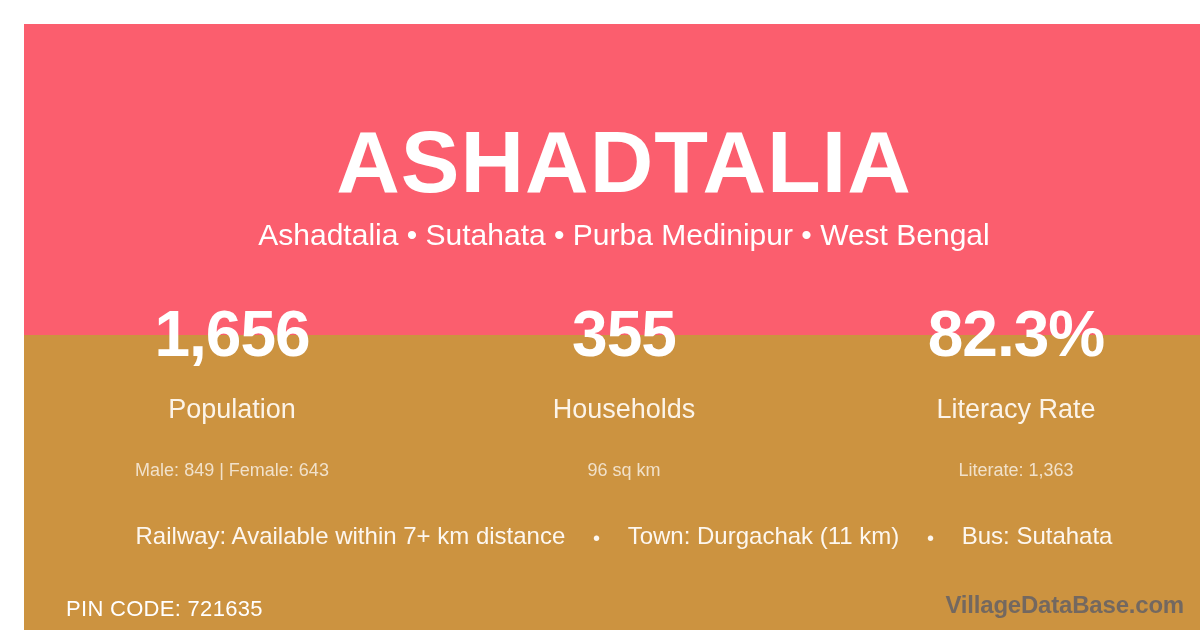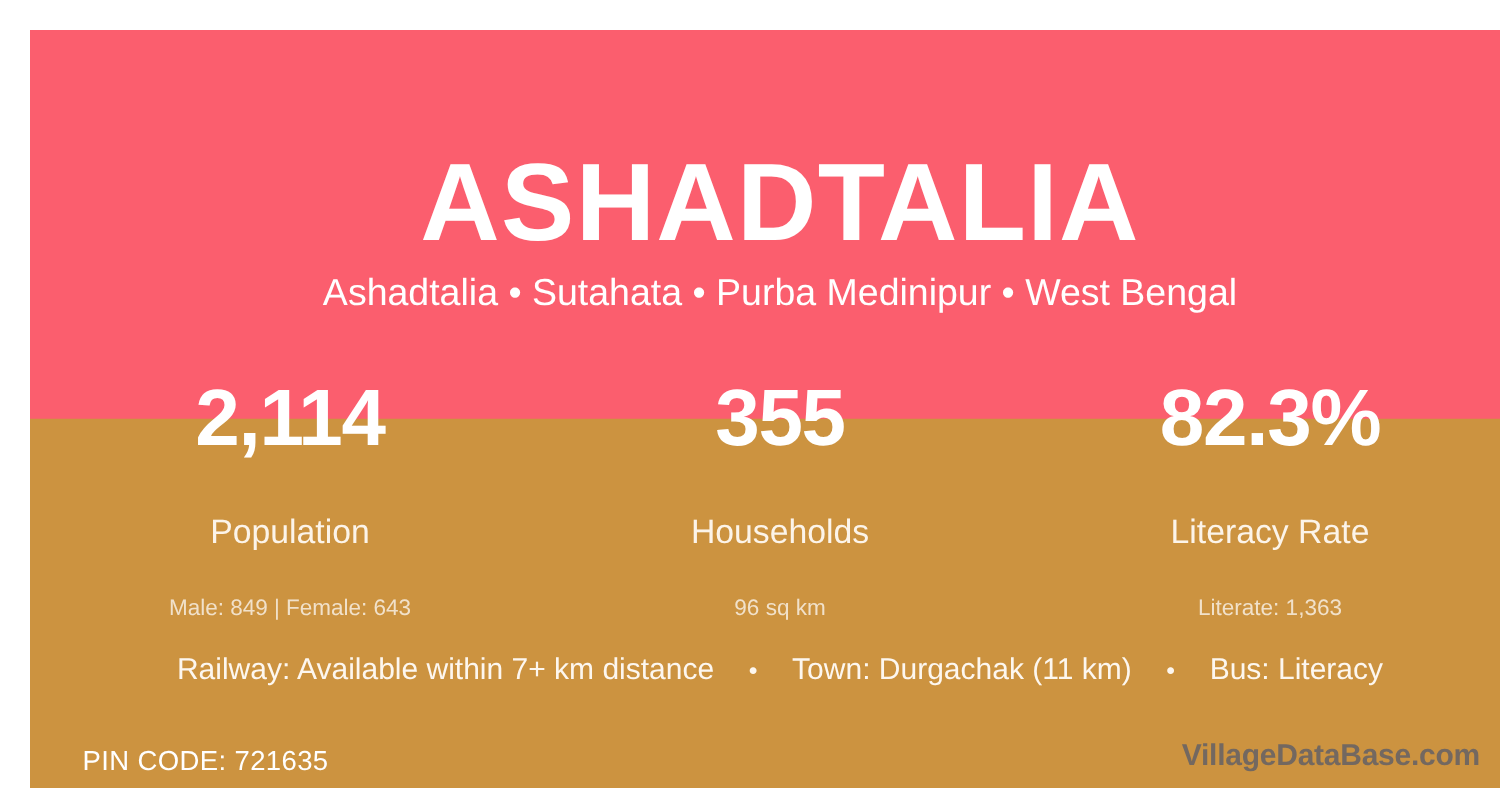--- a/index.html
+++ b/index.html
@@ -53,21 +53,21 @@
     text-align:center;
   }
   .stat-value {
     font-size:64px;
     font-weight:bold;
     color:#ffffff;
     line-height:1.08;
     letter-spacing:-1px;
   }
   .stat-label {
-    margin-top:16px;
+    margin-top:0;
     font-size:27px;
     font-weight:400;
     color:#fcf4e9;
     line-height:1.2;
   }
   .stat-sub {
     margin-top:10px;
     font-size:18px;
     font-weight:400;
     color:rgba(255,255,255,0.72);
@@ -117,21 +117,21 @@
 
   <div class="content">
 
     <div class="title">ASHADTALIA</div>
 
     <div class="subtitle">Ashadtalia • Sutahata • Purba Medinipur • West Bengal</div>
 
     <div class="stats">
 
       <div class="stat">
-        <div class="stat-value">2,114</div>
+        <div class="stat-value">1,656</div>
         <div class="stat-label">Population</div>
         <div class="stat-sub">Male: 849 | Female: 643</div>
       </div>
 
       <div class="stat">
         <div class="stat-value">355</div>
         <div class="stat-label">Households</div>
         <div class="stat-sub">96 sq km</div>
       </div>
 
@@ -141,21 +141,21 @@
         <div class="stat-sub">Literate: 1,363</div>
       </div>
 
     </div>
 
     <div class="infra">
       <span>Railway: Available within 7+ km distance</span>
       <span class="sep">•</span>
       <span>Town: Durgachak (11 km)</span>
       <span class="sep">•</span>
-      <span>Bus: Literacy</span>
+      <span>Bus: Sutahata</span>
     </div>
 
     <div class="footer-pin">PIN CODE: 721635</div>
 
     <div class="footer-brand">VillageDataBase.com</div>
 
   </div>
 </div>
 
 </body></html>

